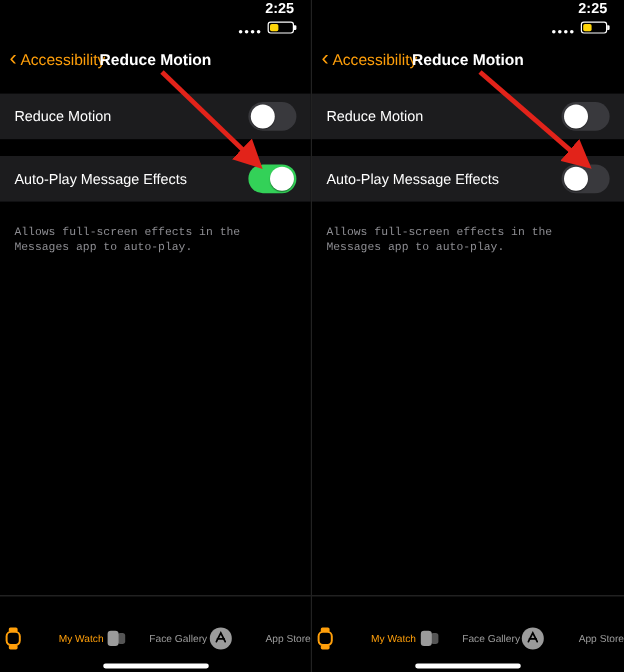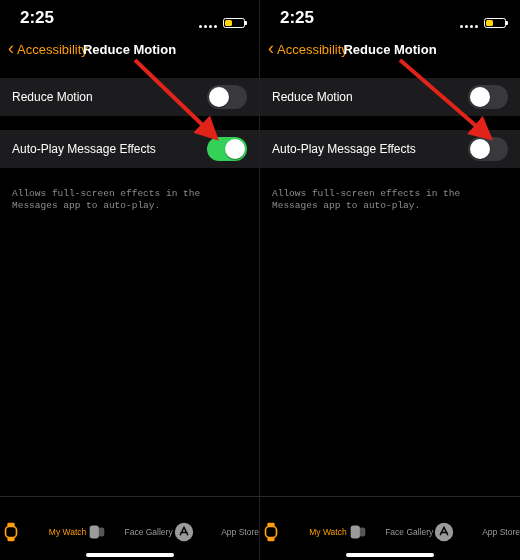--- a/index.html
+++ b/index.html
@@ -13,22 +13,22 @@
   .canvas { display: flex; width: 520px; height: 560px; background:#111;}
   .phone {
     width: 260px; height: 560px;
     background: #000;
     position: relative;
   }
   .phone.left { border-right: 1px solid #222; }
   .statusbar {
     height: 32px;
     display: flex; align-items: flex-end; justify-content: space-between;
-    padding: 0 14px 0 20px;
-    font-size: 17px; font-weight: 600; color: #fff;
+    padding: 0 14px 0 8px;
+    font-size: 12px; font-weight: 600; color: #fff; flex-direction: column;
   }
   .status-left { padding-bottom: 4px; }
   .status-right { display: flex; align-items: flex-end; gap: 4px; padding-bottom: 4px;}
   .cell-dots { display:flex; gap:2px; align-items:flex-end; margin-right:2px;}
   .cell-dots span { width:3px; height:3px; border-radius:50%; background:#fff;}
   .battery { width:22px; height:10px; border:1px solid #fff; border-radius:2.5px; position:relative;}
   .battery::after { content:""; position:absolute; right:-3px; top:2px; width:2px; height:4px; background:#fff; border-radius:0 1px 1px 0;}
   .battery-fill { position:absolute; left:1px; top:1px; bottom:1px; border-radius:1.5px;}
   .header {
     height: 34px;

